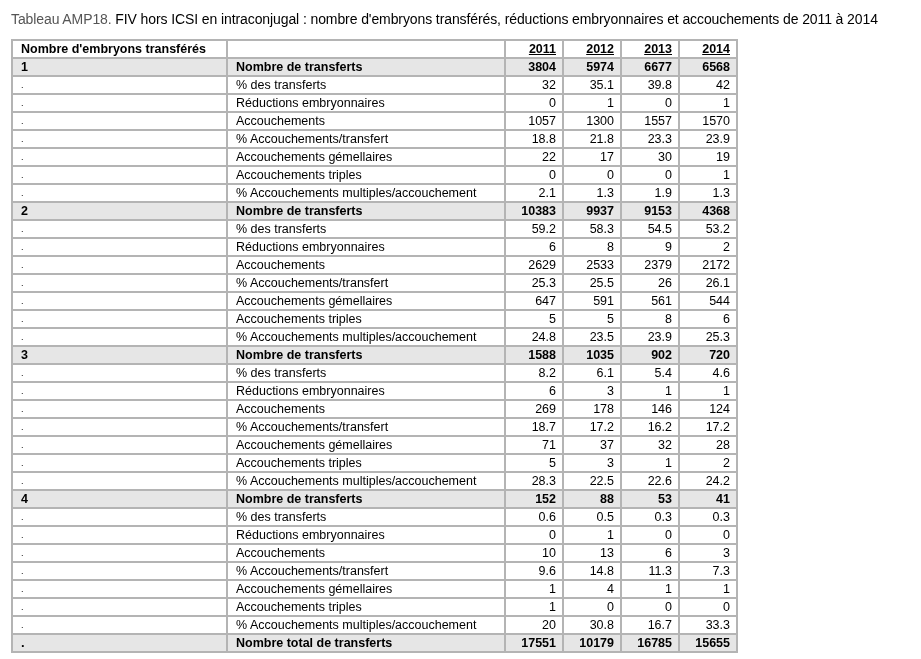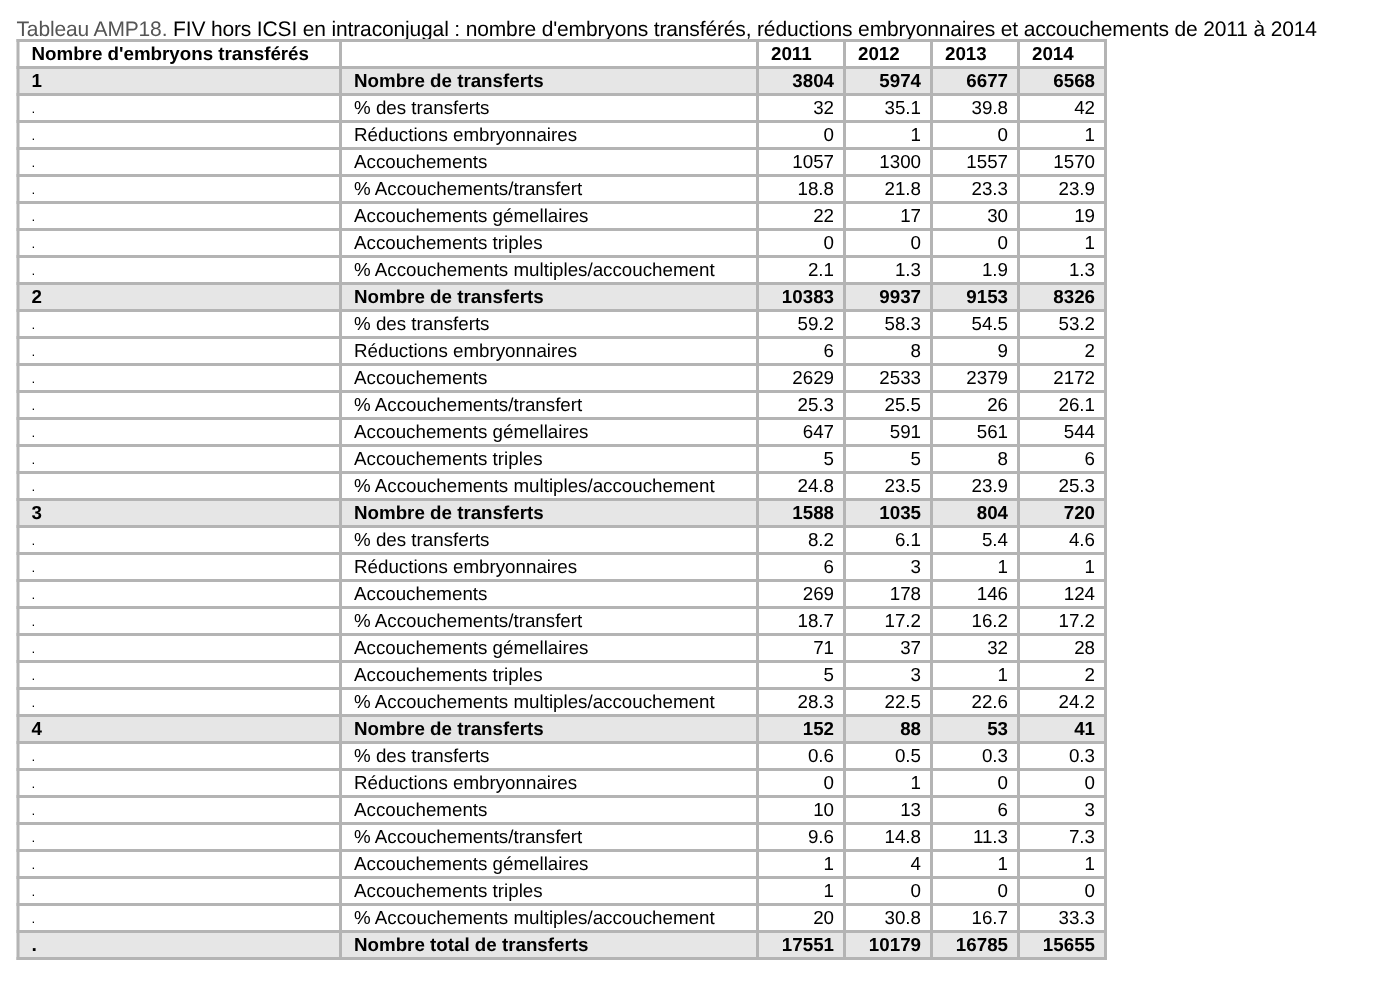--- a/index.html
+++ b/index.html
@@ -7,36 +7,36 @@
       width: 921px; height: 659px; position: relative; overflow: hidden;
       font-family: "Liberation Sans", sans-serif; color: #000;
     }
     .title {
       position: absolute; left: 11px; top: 11px;
       font-size: 14px; font-weight: normal; white-space: nowrap;
       letter-spacing: -0.1px;
     }
     .title .prefix { color: #555555; }
     table.data {
-      position: absolute; left: 11px; top: 26px;
+      position: absolute; left: 11px; top: 39px;
       border-collapse: collapse;
       border: 2px solid #fca5a5;
       font-size: 12.5px;
     }
     table.data td {
       border: 2px solid #b4b4b4;
       height: 14px; line-height: 14px;
       padding: 1px 6px 1px 8px;
       white-space: nowrap;
     }
     td.c1 { width: 199px; }
     td.c2 { width: 262px; }
     td.num { width: 42px; text-align: right; padding: 1px 4px 1px 4px; }
     tr.hdr td { font-weight: bold; }
-    tr.hdr td.num { text-align: left; }
+    tr.hdr td.num { text-align: right; text-decoration: underline; }
     tr.group td { background: #e6e6e6; font-weight: bold; }
     tr.total td { background: #e6e6e6; font-weight: bold; }
     td.dot { font-size: 9px; vertical-align: bottom; }
     tr.total td.dot { font-size: 13px; }
   </style>
 </head>
 <body>
 
 <div class="title"><span class="prefix">Tableau AMP18.</span><span> FIV hors ICSI en intraconjugal : nombre d'embryons transférés, réductions embryonnaires et accouchements de 2011 à 2014</span></div>
 
@@ -113,21 +113,21 @@
         <td class="num">1.3</td>
         <td class="num">1.9</td>
         <td class="num">1.3</td>
       </tr>
       <tr class="group">
         <td class="c1">2</td>
         <td class="c2">Nombre de transferts</td>
         <td class="num">10383</td>
         <td class="num">9937</td>
         <td class="num">9153</td>
-        <td class="num">8326</td>
+        <td class="num">4368</td>
       </tr>
       <tr class="row">
         <td class="c1 dot">.</td>
         <td class="c2">% des transferts</td>
         <td class="num">59.2</td>
         <td class="num">58.3</td>
         <td class="num">54.5</td>
         <td class="num">53.2</td>
       </tr>
       <tr class="row">
@@ -176,21 +176,21 @@
         <td class="num">24.8</td>
         <td class="num">23.5</td>
         <td class="num">23.9</td>
         <td class="num">25.3</td>
       </tr>
       <tr class="group">
         <td class="c1">3</td>
         <td class="c2">Nombre de transferts</td>
         <td class="num">1588</td>
         <td class="num">1035</td>
-        <td class="num">804</td>
+        <td class="num">902</td>
         <td class="num">720</td>
       </tr>
       <tr class="row">
         <td class="c1 dot">.</td>
         <td class="c2">% des transferts</td>
         <td class="num">8.2</td>
         <td class="num">6.1</td>
         <td class="num">5.4</td>
         <td class="num">4.6</td>
       </tr>

